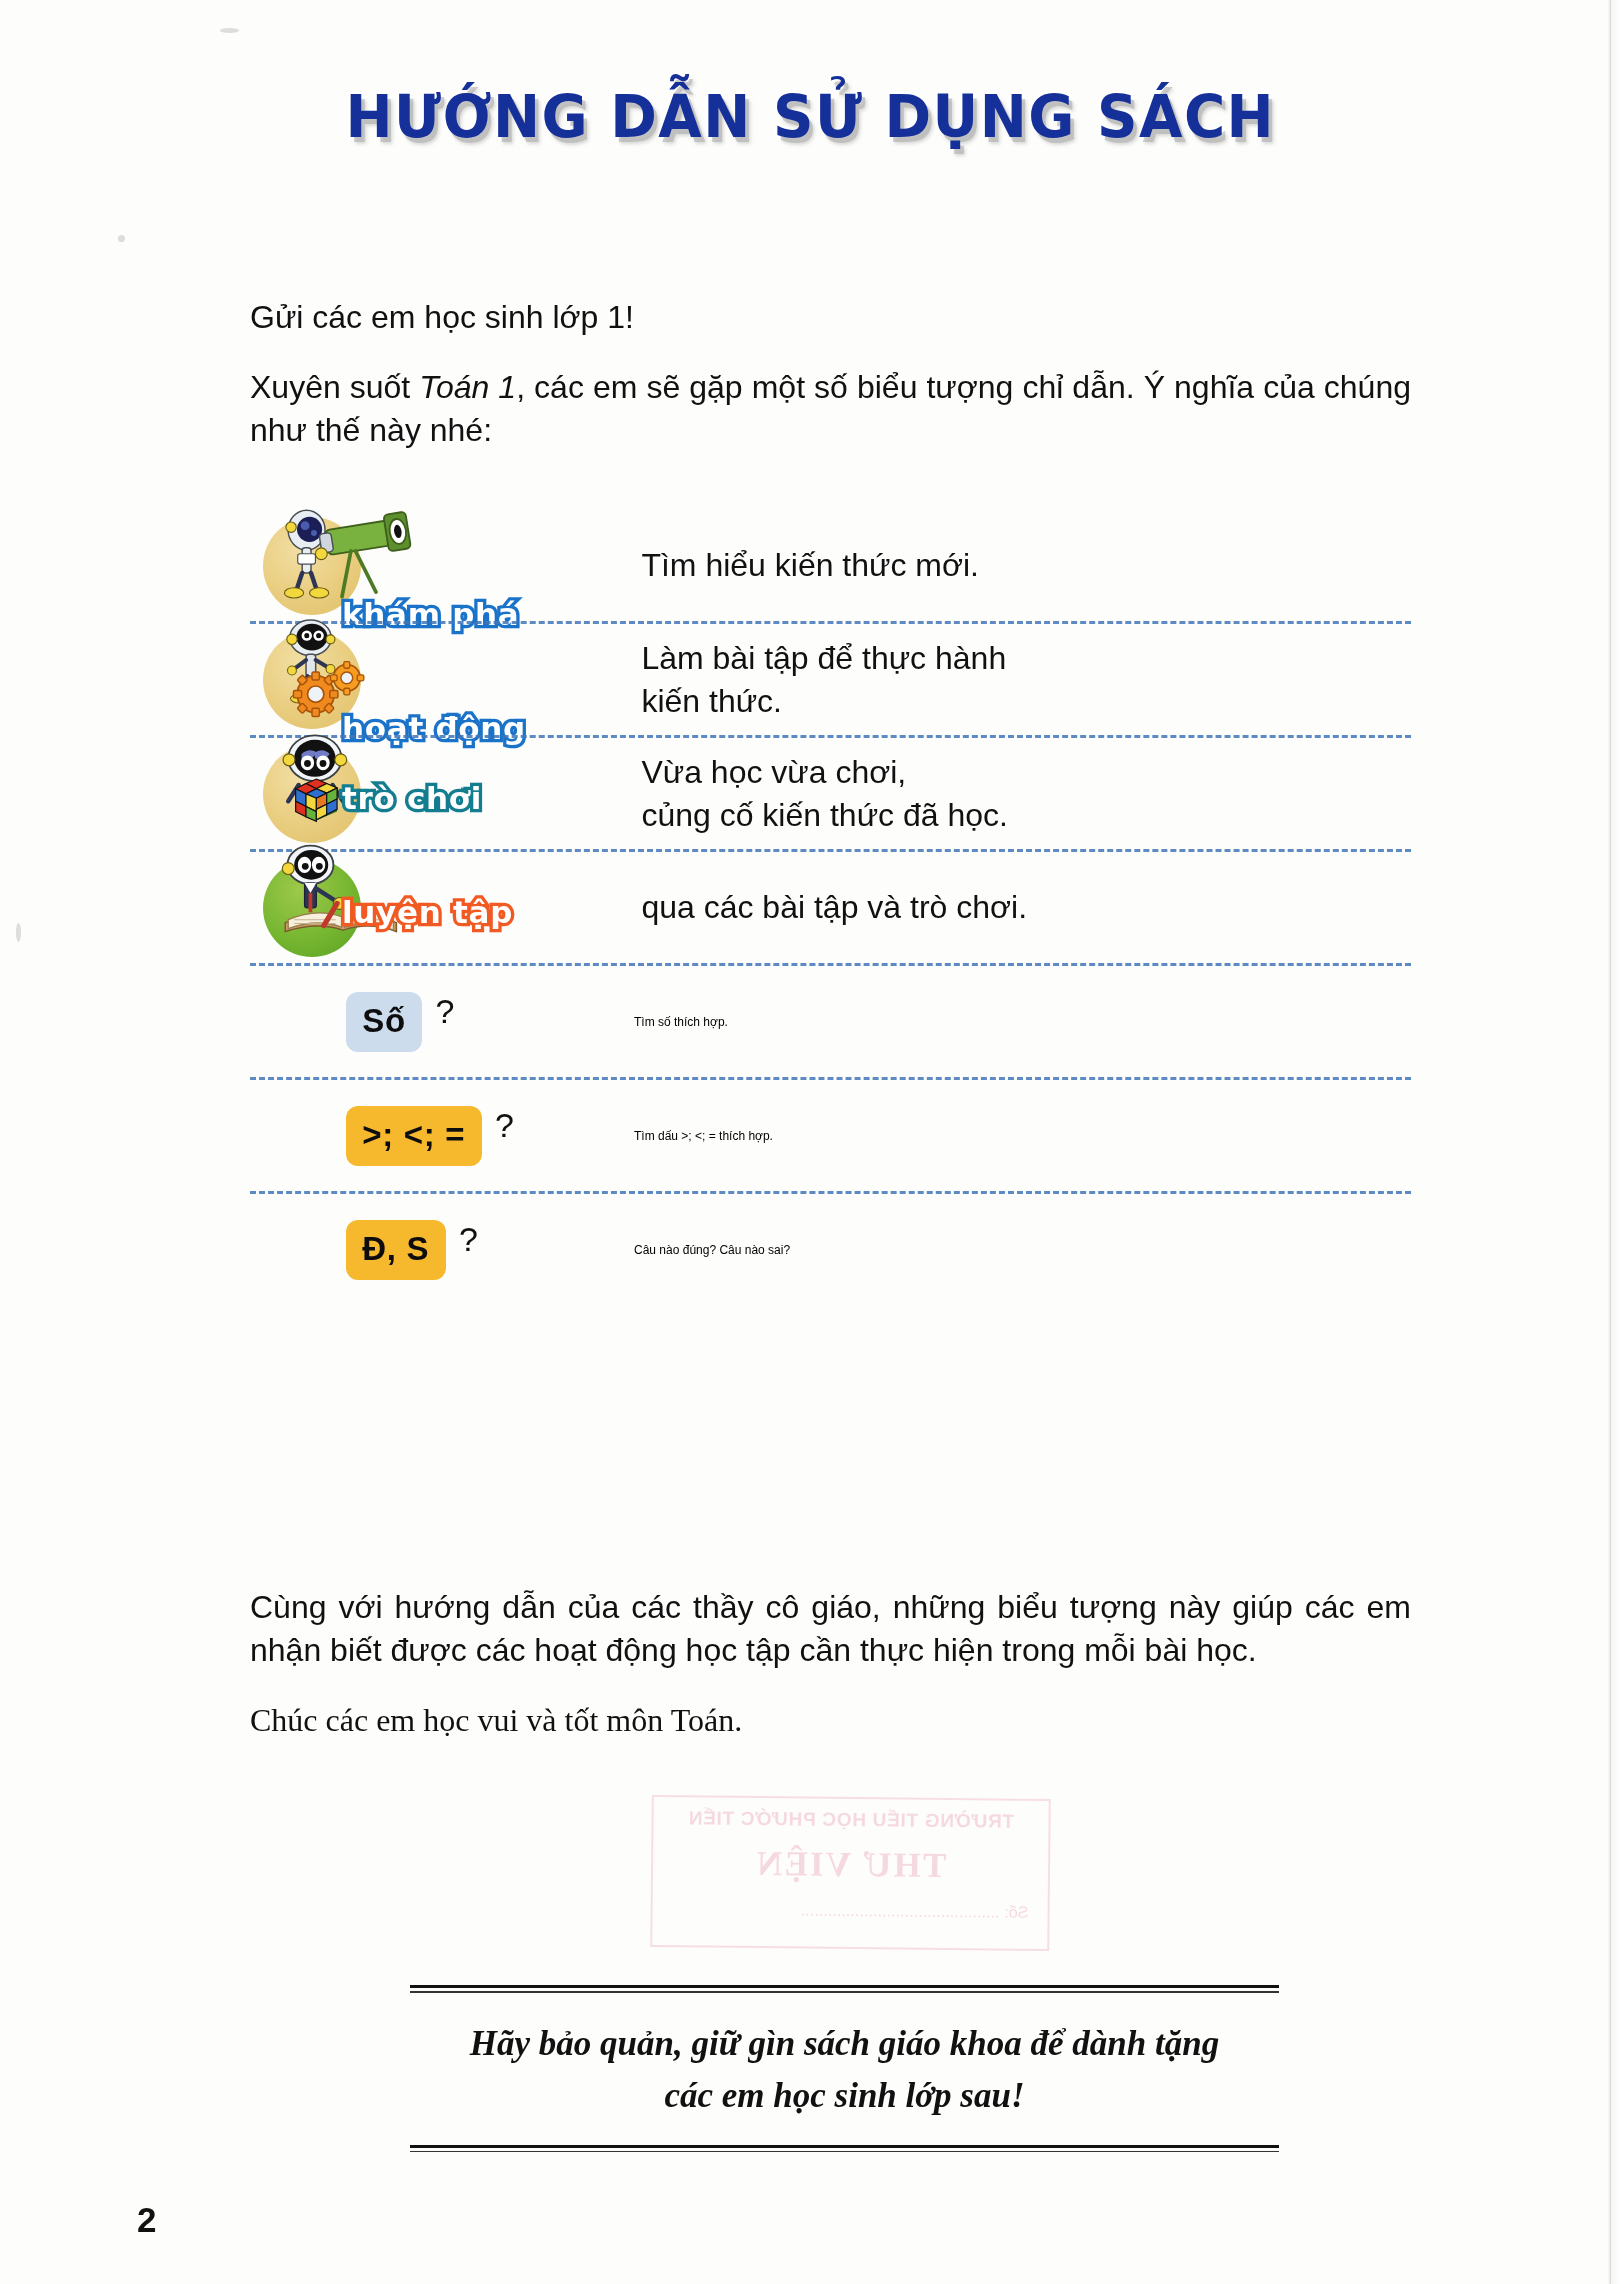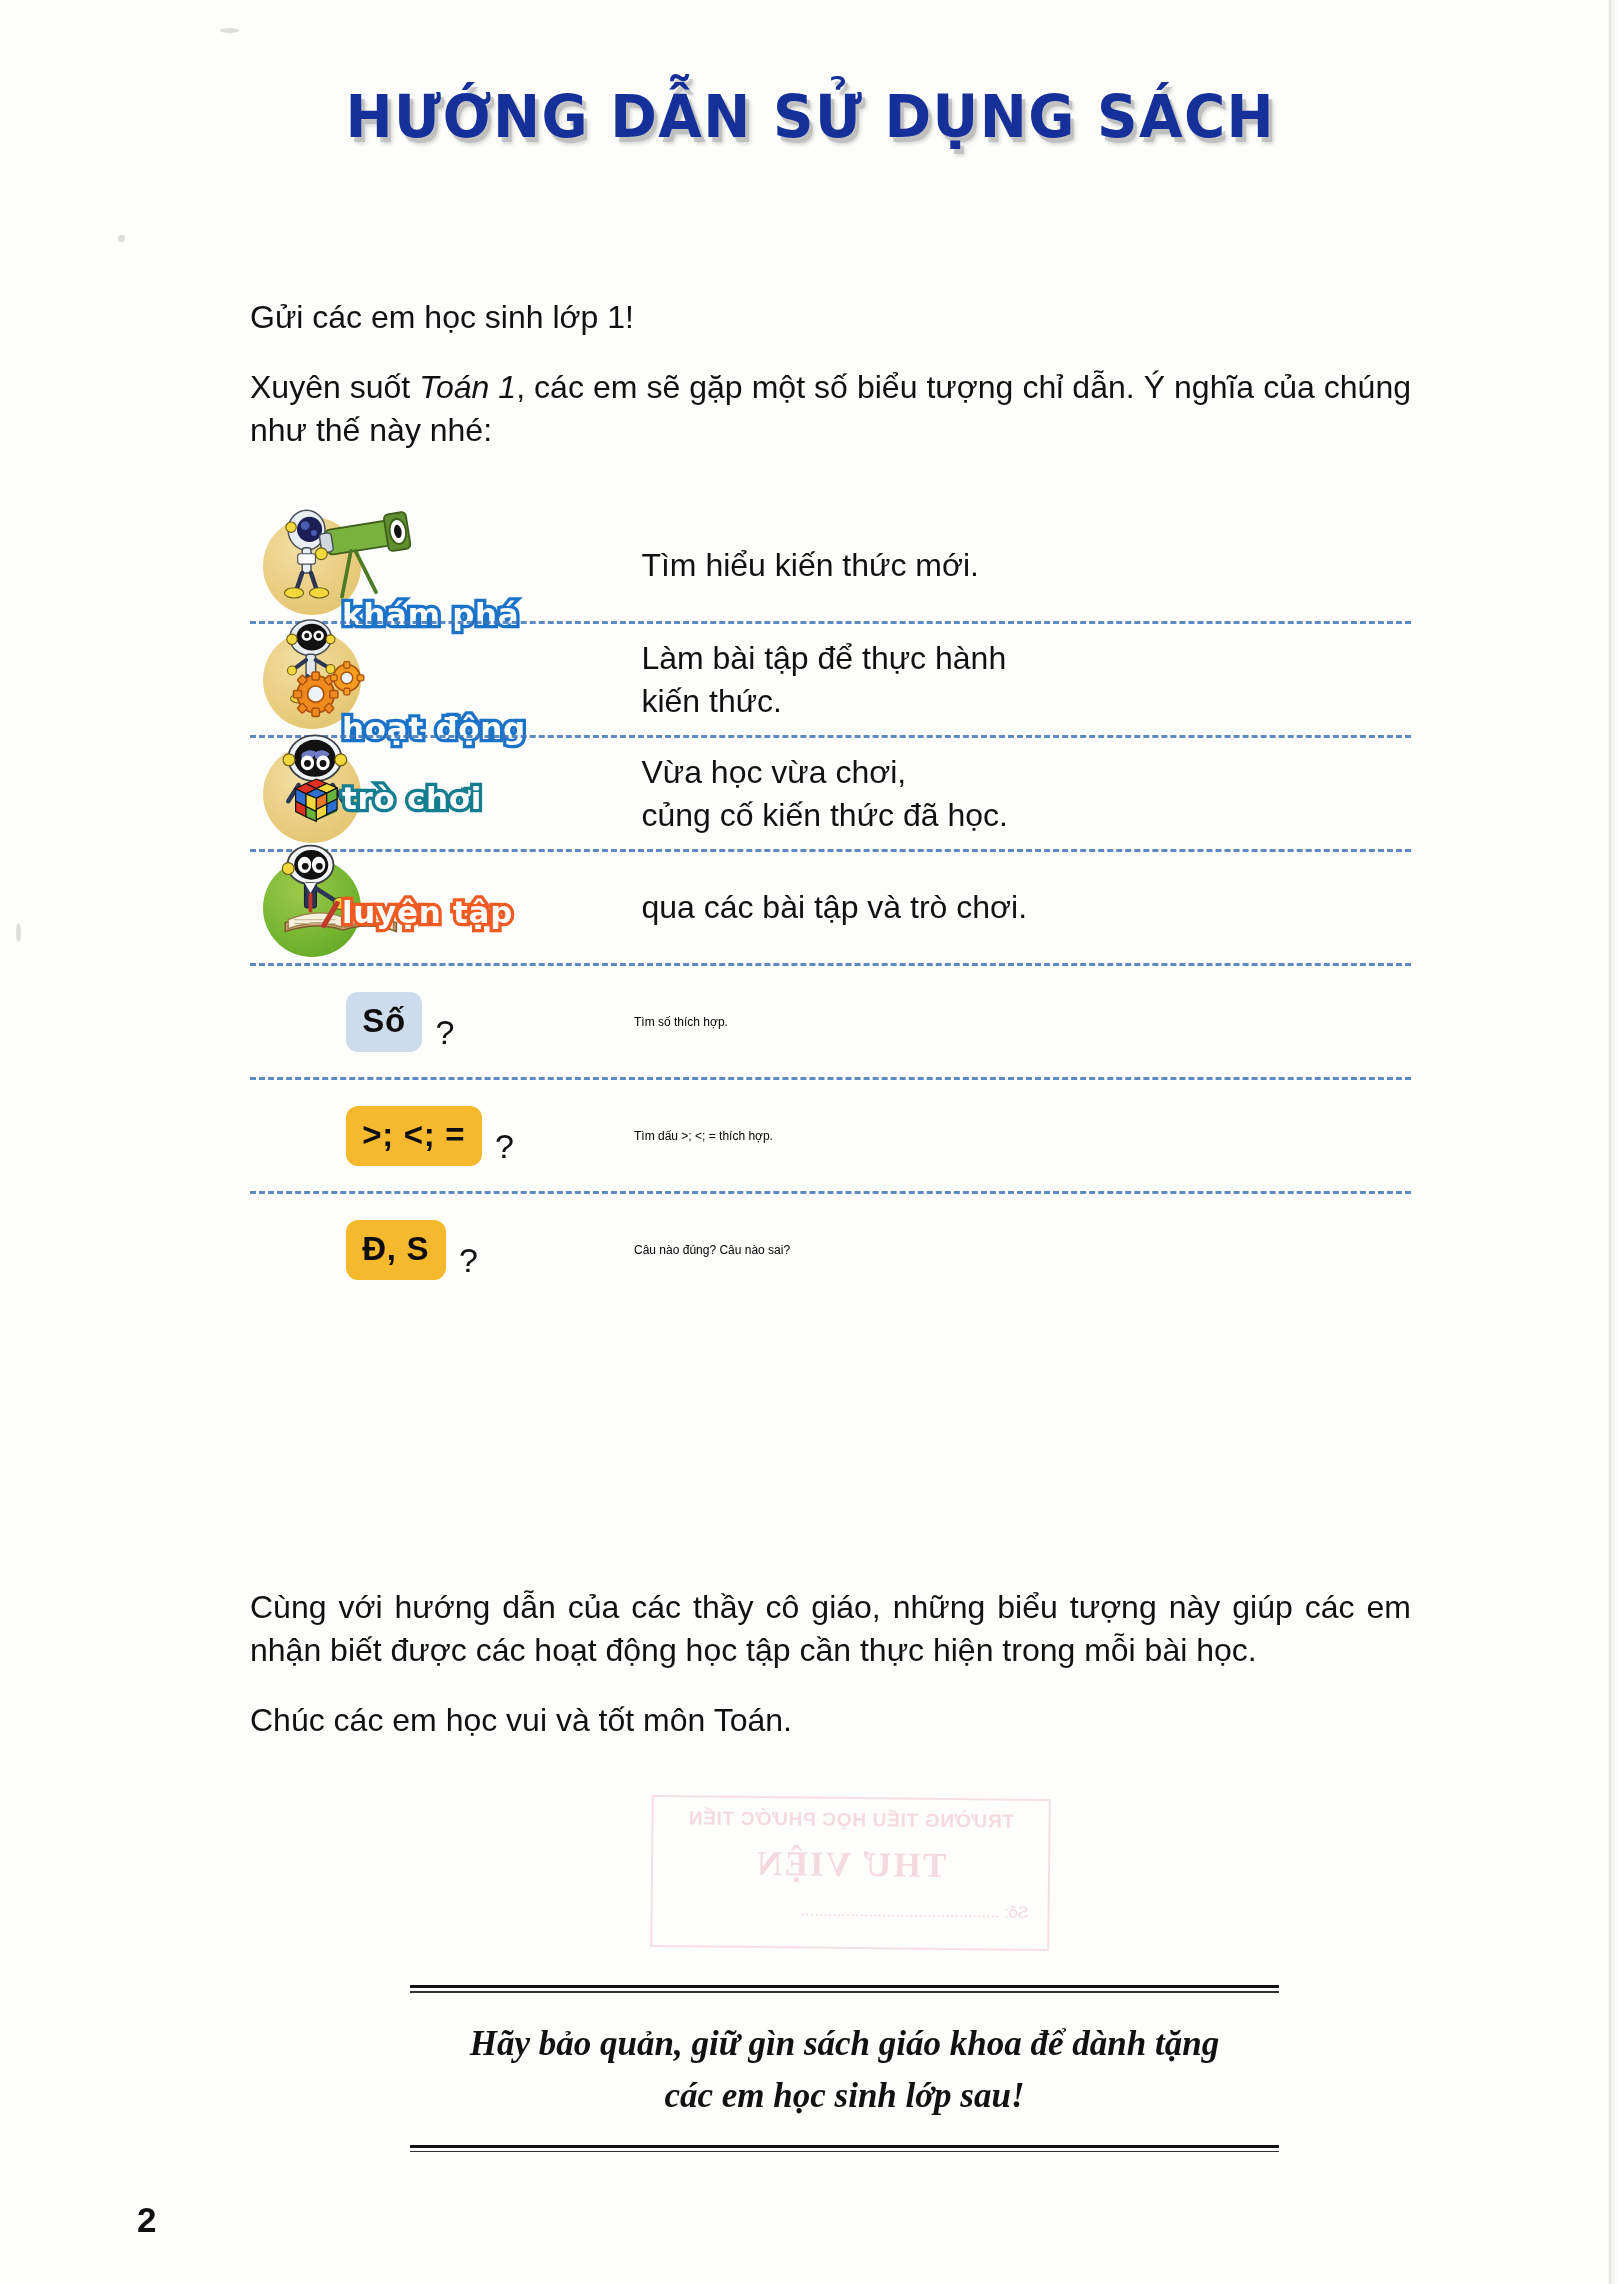--- a/index.html
+++ b/index.html
@@ -83,21 +83,21 @@
     height:0;border-top:3.7px dashed #4276b8;
     opacity:.85;
     margin:0;
   }
 
   
   .badgerow{
     position:relative;display:flex;align-items:center;min-height:111px;
   }
   .badgerow .cellicon{
-    width:384px;flex:0 0 384px;display:flex;align-items:flex-end;
+    width:384px;flex:0 0 384px;display:flex;align-items:flex-start;
     padding-left:96px;box-sizing:border-box;
   }
   .badge{
     display:inline-block;
     font-weight:bold;
     font-size:33px;
     line-height:1;
     padding:12px 16.3px 15px 16.3px;
     border-radius:12px;
     color:#0d0d0d;
@@ -405,21 +405,21 @@
         <span class="badge amber">Đ, S</span>
         <span class="qmark">?</span>
       </div>
       <div class="celltext">Câu nào đúng? Câu nào sai?</div>
     </div>
 
   </div>
 
   <div class="content" style="top:1586px;">
     <p class="body just">Cùng với hướng dẫn của các thầy cô giáo, những biểu tượng này giúp các em nhận biết được các hoạt động học tập cần thực hiện trong mỗi bài học.</p>
-    <p class="body" style="margin-top:26px;">Chúc các em học vui và tốt môn Toán.</p>
+    <p class="body" style="margin-top:26px;font-family:Liberation Serif, serif;">Chúc các em học vui và tốt môn Toán.</p>
   </div>
 
   <div class="stamp">
     <div class="l1">TRƯỜNG TIỂU HỌC PHƯỚC TIẾN</div>
     <div class="l2">THƯ VIỆN</div>
     <div class="l3">Số: ............................................</div>
   </div>
 
   <div class="footer">
     <div class="rule"></div>

